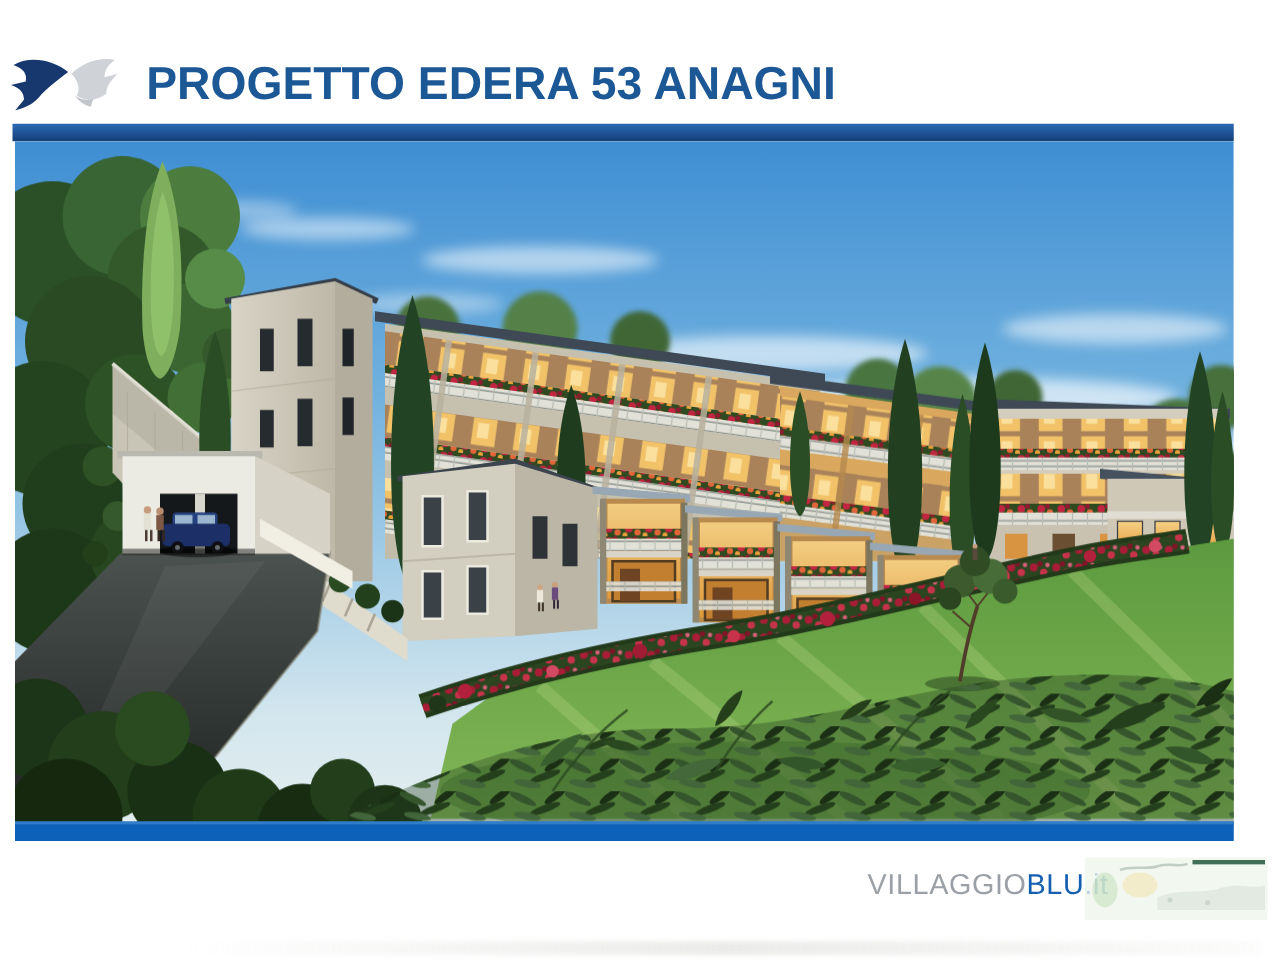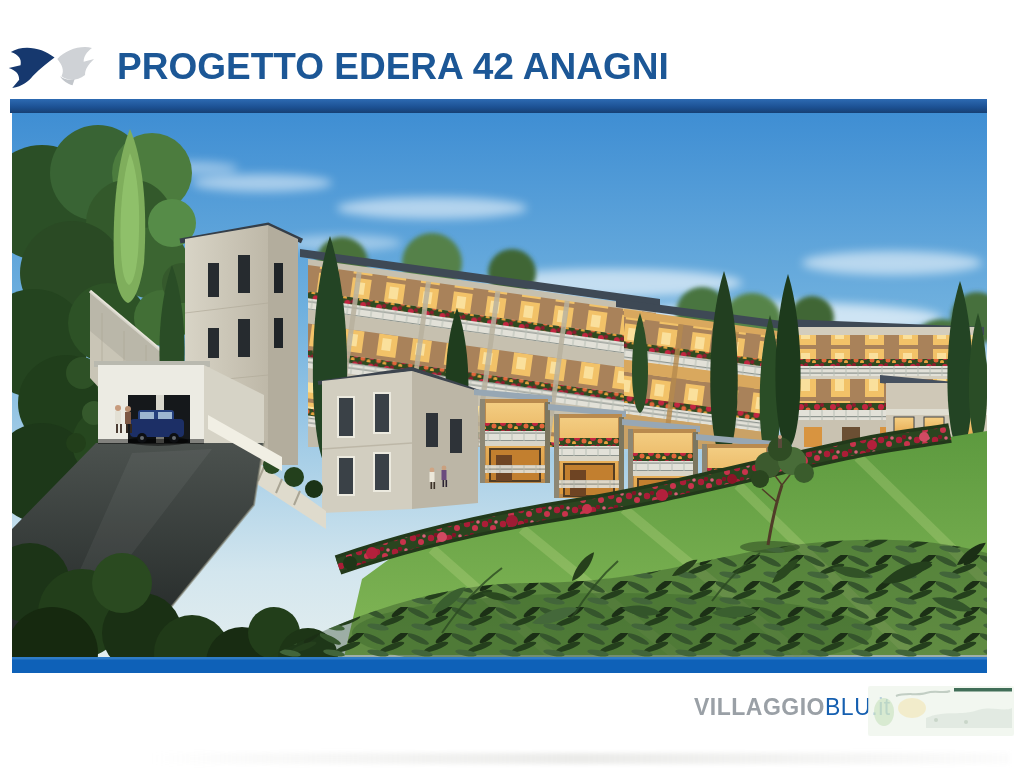--- a/index.html
+++ b/index.html
@@ -6,38 +6,38 @@
   .page{position:relative;width:1024px;height:768px;background:#ffffff;overflow:hidden;
         font-family:"Liberation Sans", sans-serif;}
   .logo{position:absolute;left:6px;top:36px;width:104px;height:64px;}
   .title{position:absolute;left:117px;top:46px;margin:0;font-size:37px;font-weight:600;
          letter-spacing:0px;color:#1c5796;white-space:nowrap;}
   .rule{position:absolute;left:10px;top:99px;width:977px;height:14px;
         background:linear-gradient(#2d6ab2,#1d5295 55%,#163f73);}
   .photo{position:absolute;left:12px;top:113px;width:975px;height:560px;margin:0;}
   .photo svg{display:block;width:100%;height:100%;}
   .footer-brand{position:absolute;left:694px;top:694px;font-size:23px;letter-spacing:.5px;white-space:nowrap;}
-  .brand-gray{color:#9aa0a6;font-weight:700;}
+  .brand-gray{color:#9aa0a6;font-weight:400;}
   .brand-blue{color:#155fb0;font-weight:400;}
   .watermark{position:absolute;left:866px;top:676px;width:152px;height:64px;opacity:.9;}
   .scan-smudge{position:absolute;left:150px;top:753px;width:860px;height:11px;
       background:linear-gradient(to right, rgba(215,215,210,0), rgba(205,205,200,.4), rgba(215,215,210,.08));
       filter:blur(2px);}
 </style>
 </head>
 <body>
 
 <div class="page">
 
   <svg class="logo" viewBox="0 0 150 70">
     <path d="M70,20 C52,5 24,1 7,12 C18,16 23,22 21,31 L4,35 C15,39 19,44 19,52 L9,64 C24,61 33,54 39,46 C50,35 61,27 70,20 Z" fill="#16386e"></path>
     <path d="M74,22 C86,9 107,2 124,6 C116,12 112,18 112,26 L127,22 C118,31 114,37 114,45 C102,54 89,54 80,47 C85,38 80,29 74,22 Z" fill="#cfd2d6"></path>
     <path d="M78,47 C84,52 92,53 99,51 L96,60 C89,58 82,54 78,47 Z" fill="#c2c6cb"></path>
   </svg>
-  <h1 class="title">PROGETTO EDERA 42 ANAGNI</h1>
+  <h1 class="title">PROGETTO EDERA 53 ANAGNI</h1>
   <div class="rule"></div>
 
   <figure class="photo">
   <svg viewBox="0 0 975 560" preserveAspectRatio="none">
     <defs>
       <linearGradient id="skyG" x1="0" y1="0" x2="0" y2="1">
         <stop offset="0" stop-color="#3f8ed3"></stop>
             <stop offset=".35" stop-color="#6fb0de"></stop>
         <stop offset=".62" stop-color="#a8cfe7"></stop>
             <stop offset=".82" stop-color="#d3e6ee"></stop>

